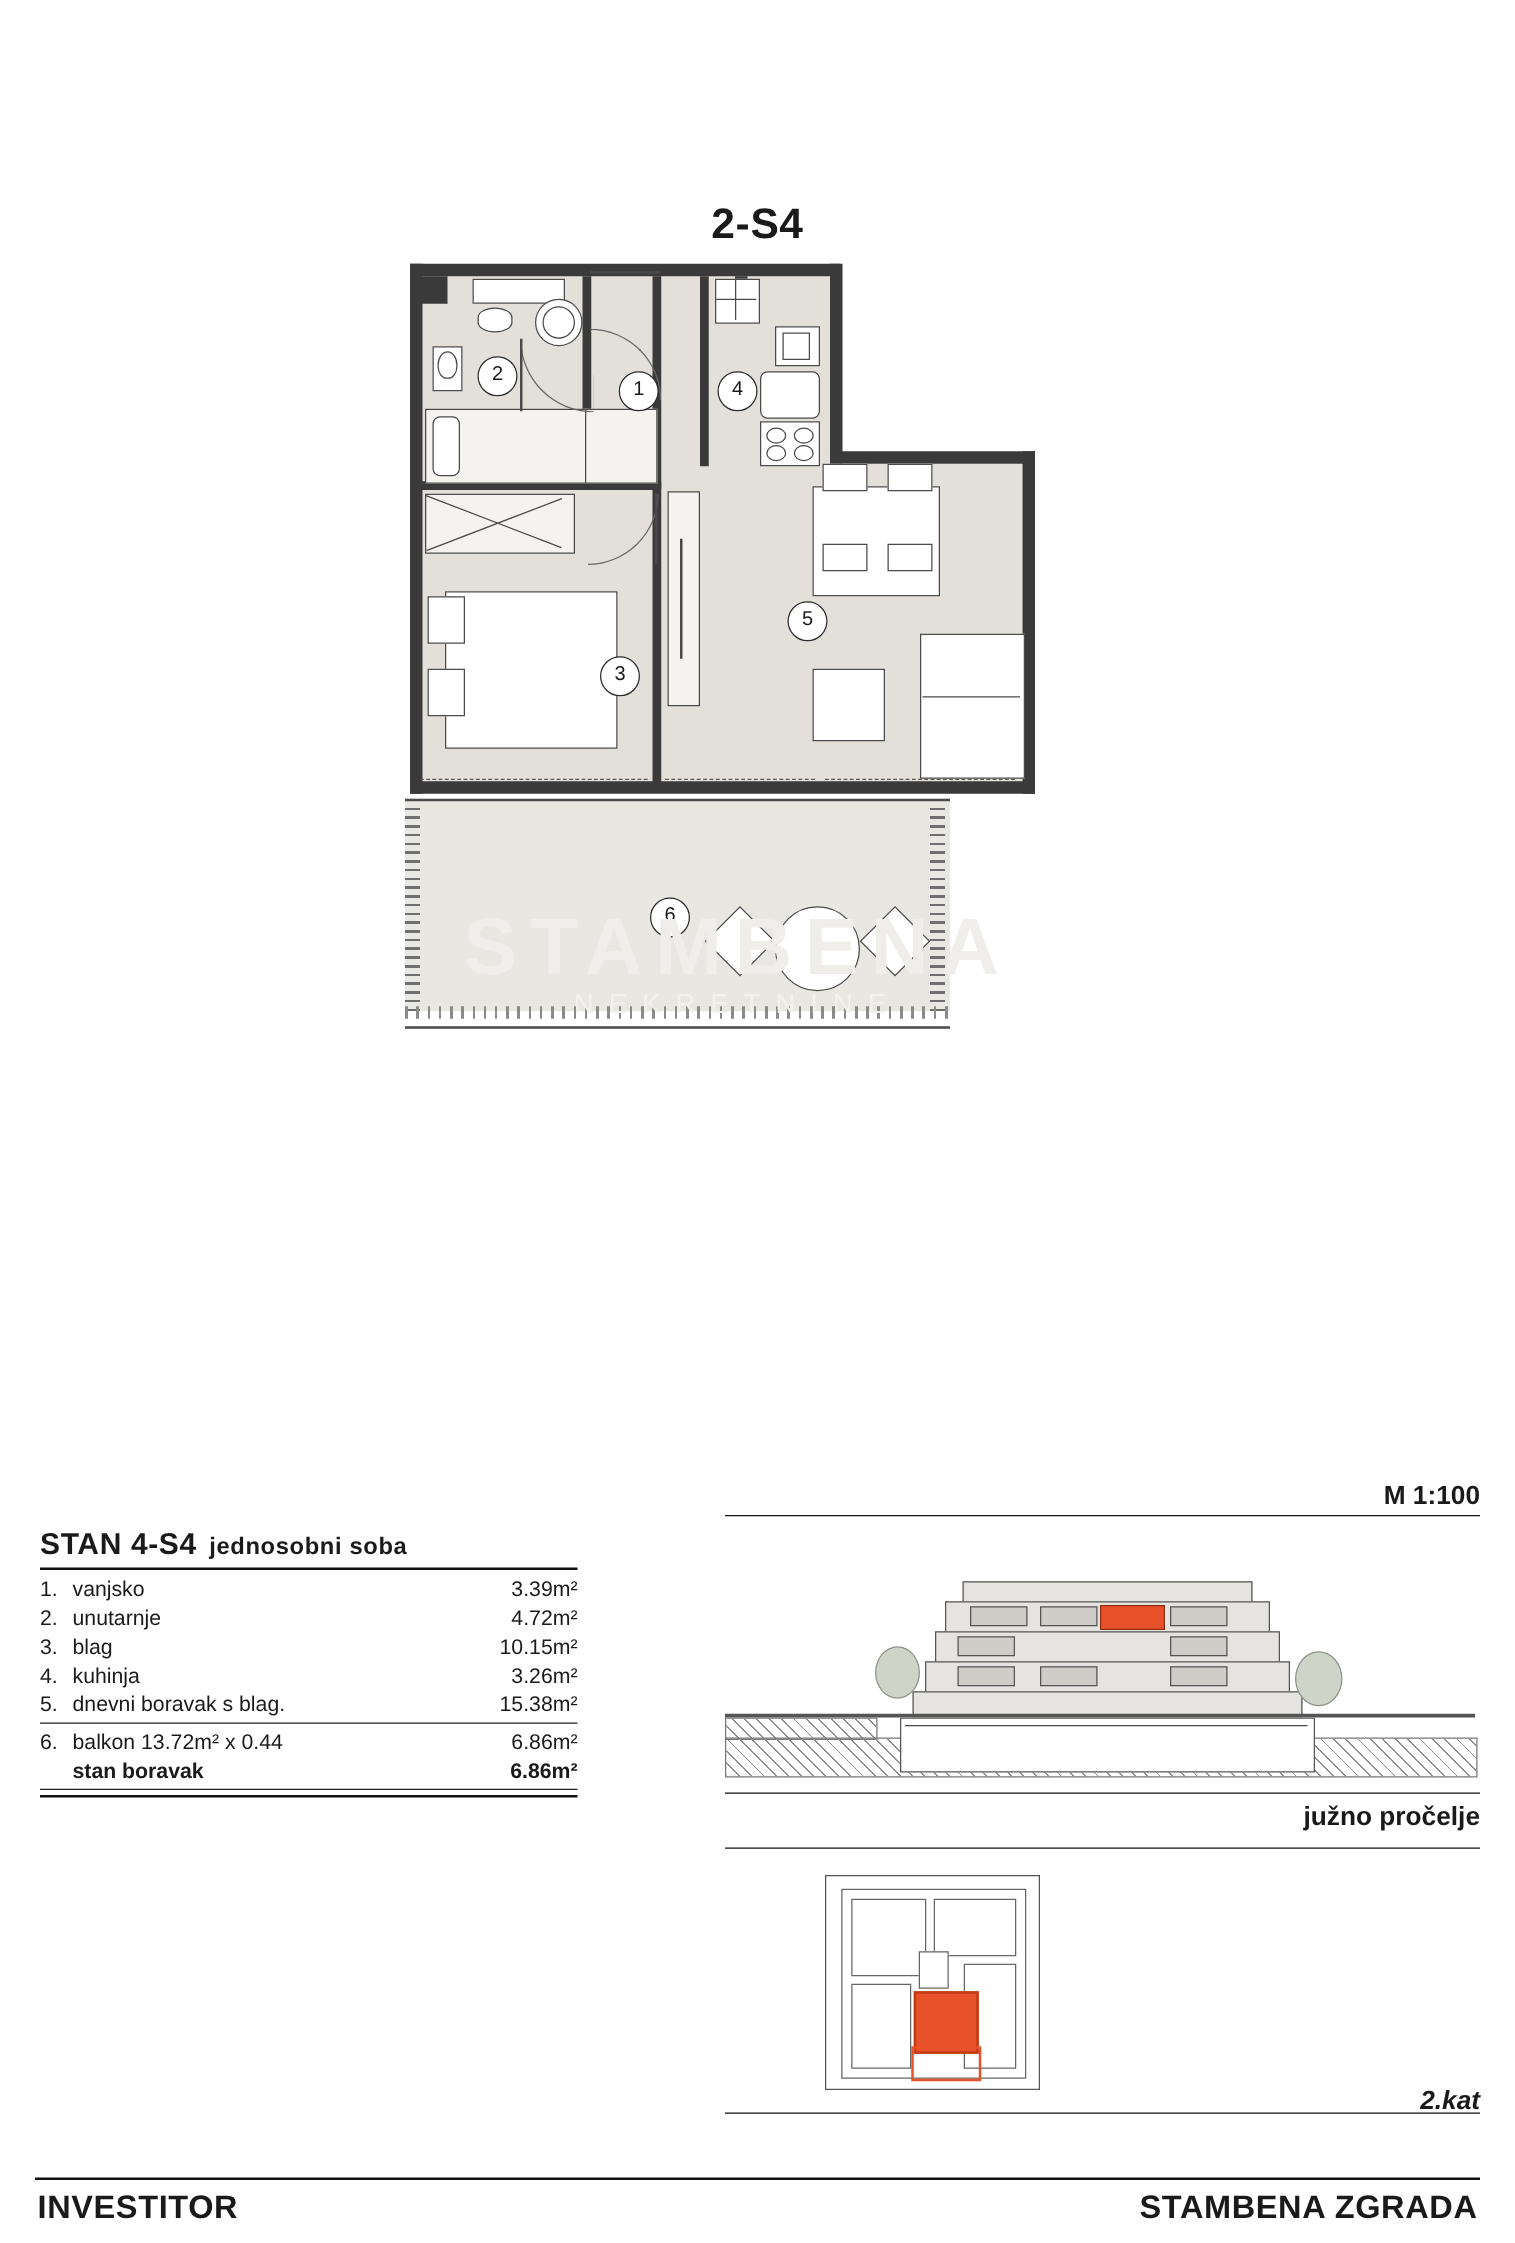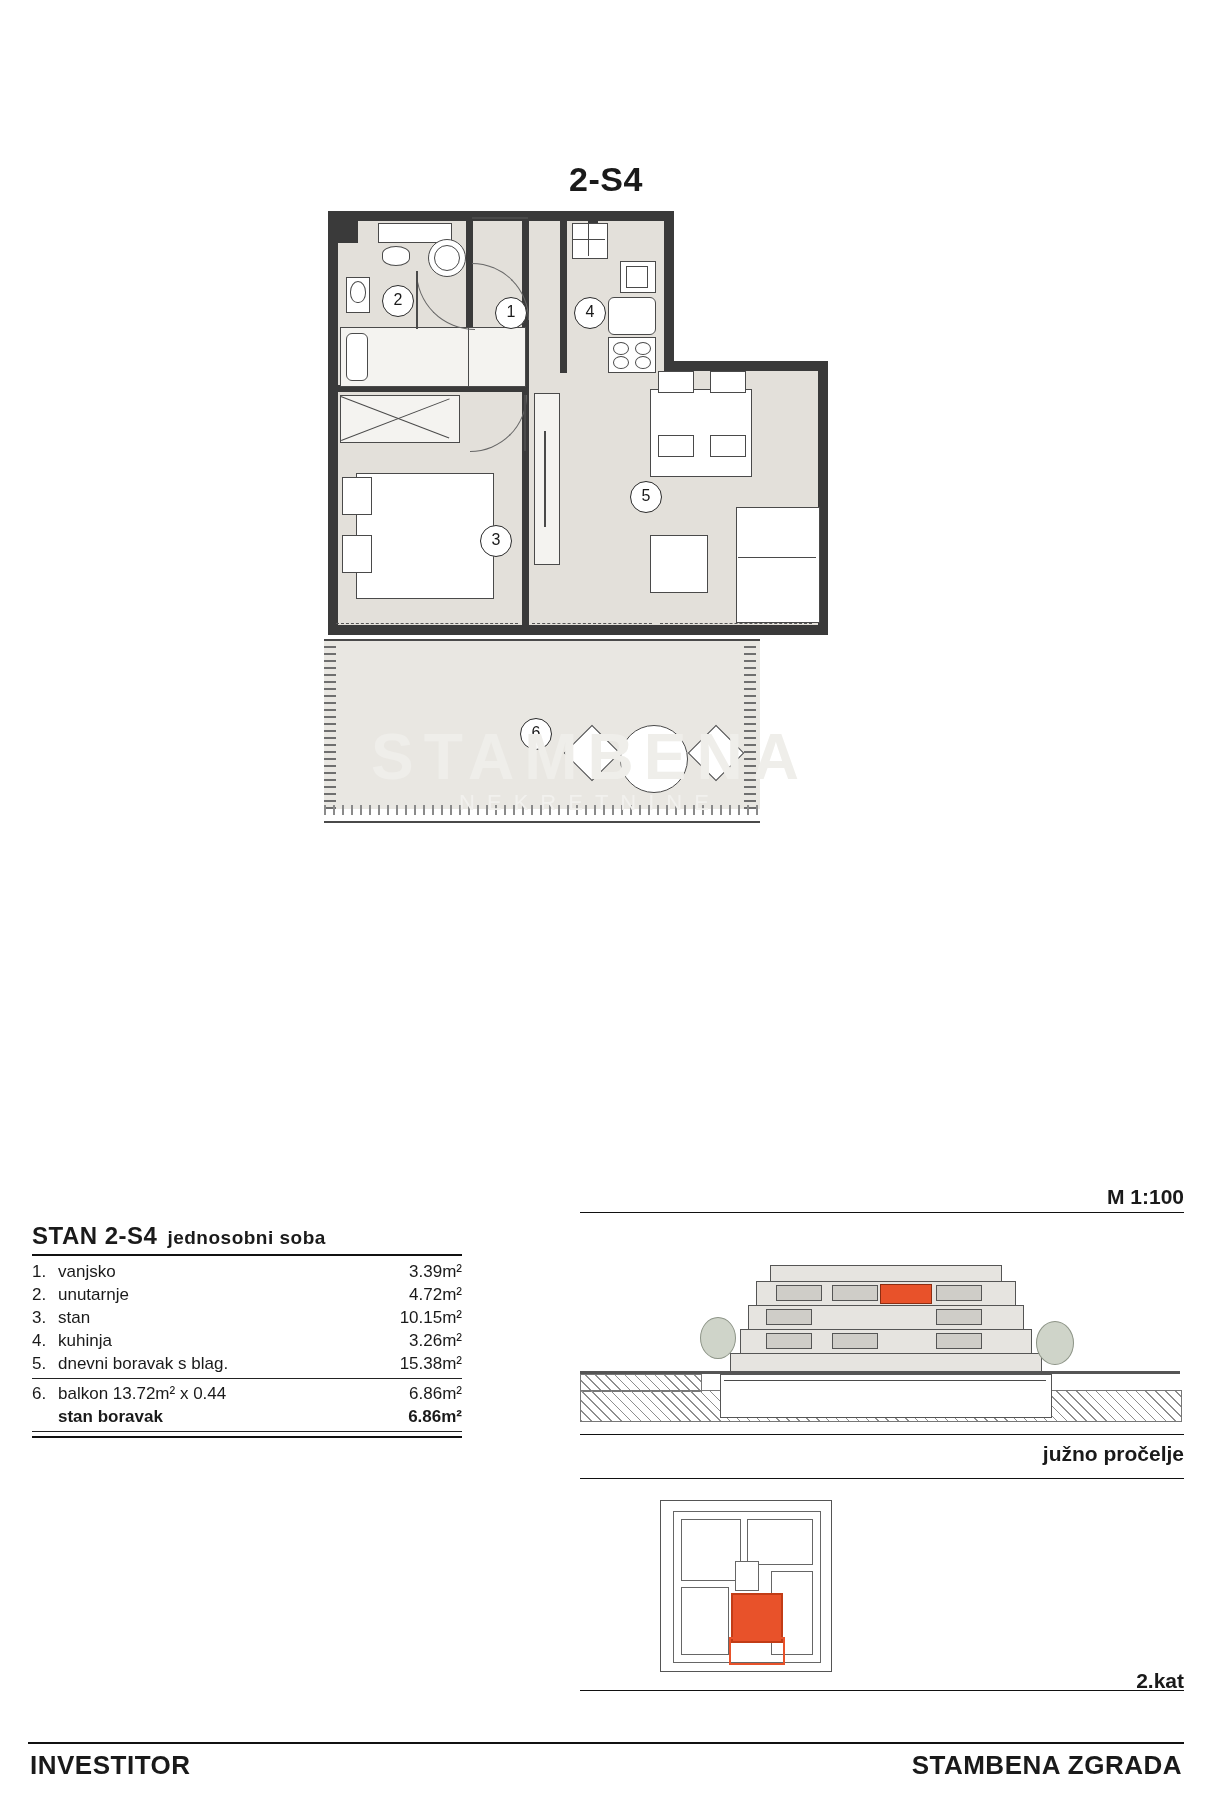--- a/index.html
+++ b/index.html
@@ -184,37 +184,37 @@
   <div class="fixture" style="left:376px;top:528px;width:38px;height:38px;transform:rotate(45deg);"></div>
 
   <div class="tag" style="left:200px;top:513px;">6</div>
 </div>
 
 <div class="wm">STAMBENA</div>
 <div class="wm2">NEKRETNINE</div>
 
 <div class="legend">
   <div class="legend-head">
-    <span>STAN 2-S4</span><span class="sub">jednosobni soba</span>
+    <span>STAN 4-S4</span><span class="sub">jednosobni soba</span>
   </div>
   <div class="hr-dark"></div>
 
   <div class="lrow">
     <span class="num">1.</span>
     <span class="nm">vanjsko</span>
     <span class="ar">3.39m²</span>
   </div>
   <div class="lrow">
     <span class="num">2.</span>
     <span class="nm">unutarnje</span>
     <span class="ar">4.72m²</span>
   </div>
   <div class="lrow">
     <span class="num">3.</span>
-    <span class="nm">stan</span>
+    <span class="nm">blag</span>
     <span class="ar">10.15m²</span>
   </div>
   <div class="lrow">
     <span class="num">4.</span>
     <span class="nm">kuhinja</span>
     <span class="ar">3.26m²</span>
   </div>
   <div class="lrow">
     <span class="num">5.</span>
     <span class="nm">dnevni boravak s blag.</span>
@@ -279,17 +279,17 @@
   <div class="kp" style="left:20px;top:18px;width:58px;height:60px;"></div>
   <div class="kp" style="left:86px;top:18px;width:64px;height:44px;"></div>
   <div class="kp" style="left:20px;top:86px;width:46px;height:66px;"></div>
   <div class="kp" style="left:110px;top:70px;width:40px;height:82px;"></div>
   <div class="kp" style="left:74px;top:60px;width:22px;height:28px;"></div>
   <div class="kp-red" style="left:70px;top:92px;width:48px;height:46px;"></div>
   <div class="kp-red-o" style="left:68px;top:136px;width:52px;height:24px;"></div>
 </div>
 
 <div class="rline" style="left:580px;top:1690px;width:604px;"></div>
-<div class="caption" style="top:1669px;">2.kat</div>
+<div class="caption" style="top:1669px;font-style:italic;">2.kat</div>
 
 <div class="footer-line"></div>
 <div class="footer-left">INVESTITOR</div>
 <div class="footer-right">STAMBENA ZGRADA</div>
 
 </body></html>

